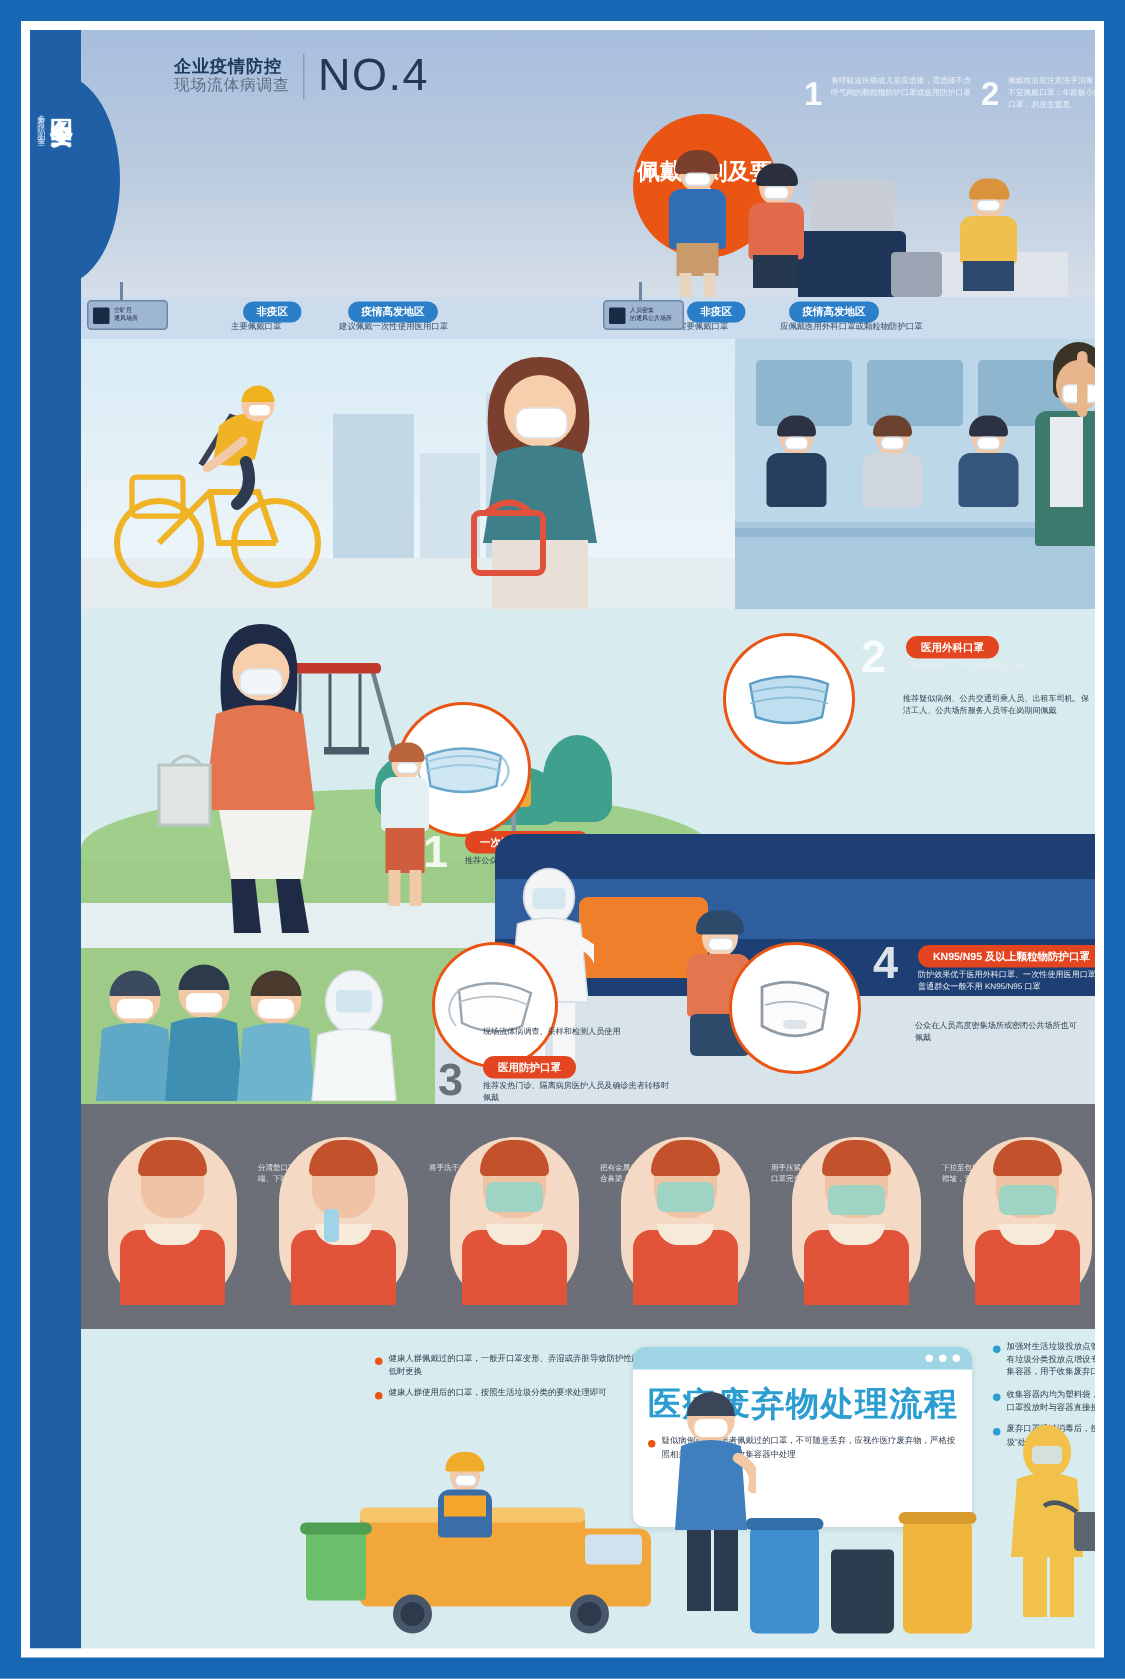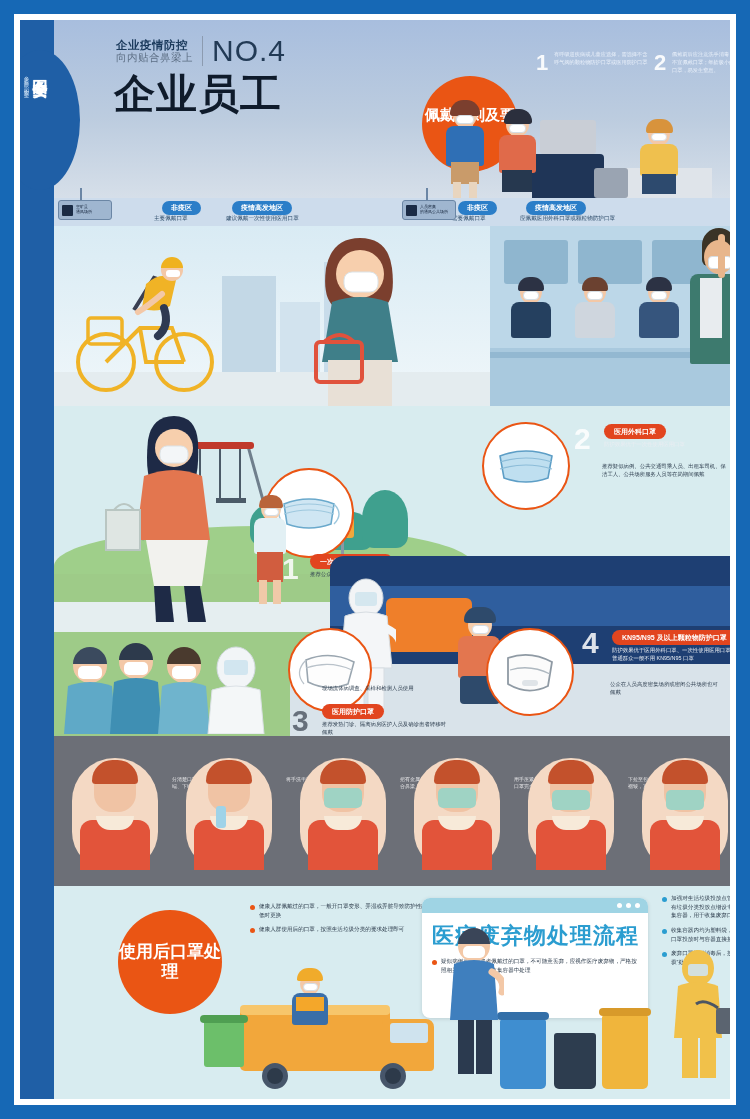--- a/index.html
+++ b/index.html
@@ -137,28 +137,27 @@
     <div class="spine-circle"></div>
     <div class="spine-sub">多看一眼 图安全</div>
     <div class="spine-logo">图安全</div>
   </div>
 
   <div class="header">
 
     <div class="hdr-kicker">
       <div class="kick-cn">
         <div class="l1">企业疫情防控</div>
-        <div class="l2">向内贴合鼻梁上</div>
+        <div class="l2">现场流体病调查</div>
       </div>
       <div class="kick-div"></div>
       <div class="kick-no">NO.4</div>
     </div>
 
     <div class="hdr-title">
-      <div>企业员工</div>
     </div>
 
     <div class="badge-round" id="badge-wear">佩戴原则及要求</div>
 
     <div class="hnum" style="left:482px; top:30px;">1</div>
     <div class="htext" style="left:500px; top:31px;">有呼吸道疾病或儿童应选择，需选择不含呼气阀的颗粒物防护口罩或医用防护口罩</div>
 
     <div class="hnum" style="left:600px; top:30px;">2</div>
     <div class="htext" style="left:618px; top:31px;">佩戴前后应注意洗手消毒，在适宜工况中不宜佩戴口罩；年龄极小的婴幼儿不宜戴口罩，易发生窒息。</div>
 
@@ -500,21 +499,20 @@
             <div class="step-shirt"></div>
             <div class="step-collar"></div>
       <div class="step-head"></div>
             <div class="step-hair"></div>
       <div style="position:absolute;left:24px;top:32px;width:38px;height:20px;background:#9fd3c4;border-radius:5px;"></div>
     </div>
   </div>
 
   <div class="scene4">
 
-    <div class="badge-round" id="badge-after">使用后口罩处理</div>
 
     <ul class="bullets" style="left:196px; top:16px; width:186px;">
       <li>健康人群佩戴过的口罩，一般开口罩变形、弄湿或弄脏导致防护性能降低时更换</li>
       <li>健康人群使用后的口罩，按照生活垃圾分类的要求处理即可</li>
     </ul>
 
     <div class="browser">
       <div class="browser-bar">
         <i></i>
         <i></i>

